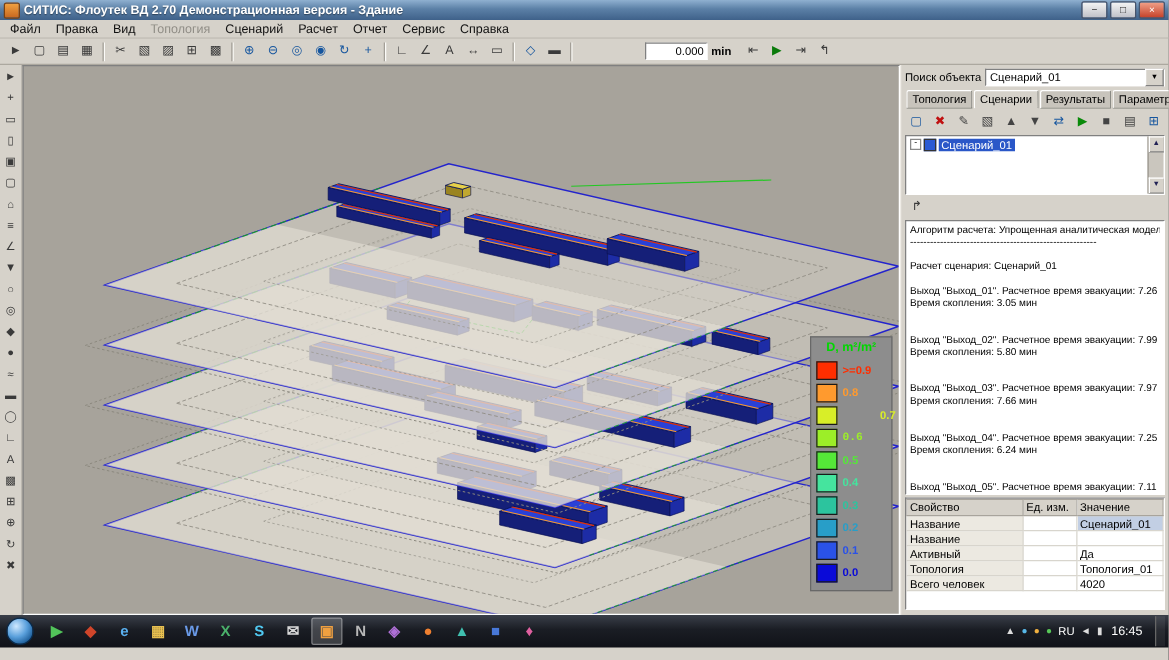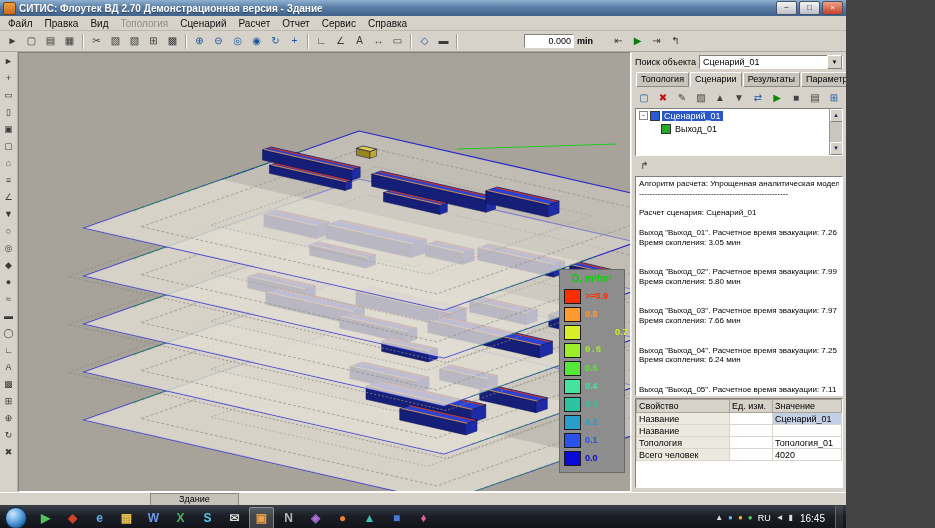--- a/index.html
+++ b/index.html
@@ -1,16 +1,16 @@
 <!DOCTYPE html>
 <html><head>
 <meta charset="utf-8">
 <style>
   html,body{margin:0;padding:0;background:#444;}
-  #app{width:846px;height:528px;position:relative;overflow:hidden;background:#d6d2ca;
+  #app{width:935px;height:528px;position:relative;overflow:hidden;background:#d6d2ca;
        font-family:"Liberation Sans",sans-serif;-webkit-font-smoothing:antialiased;}
   
   .titlebar{height:16px;background:linear-gradient(#8fb0d0,#5b80a6 45%,#3f618a);
     display:flex;align-items:center;padding:0 3px;gap:3px;}
   .appico{width:11px;height:11px;background:linear-gradient(#f0a040,#c86820);
     border:1px solid #7a4010;border-radius:2px;flex:0 0 auto;}
   .title{color:#fff;font-size:10px;font-weight:bold;text-shadow:0 1px 1px rgba(0,0,0,.45);
     flex:1;white-space:nowrap;overflow:hidden;}
   .winbtns{display:flex;gap:2px;}
   .wbtn{width:19px;height:12px;font-size:8px;line-height:11px;text-align:center;
@@ -20,21 +20,21 @@
   .menubar{height:14px;display:flex;align-items:center;border-bottom:1px solid #bcb8b0;
     font-size:10px;padding-left:2px;background:#d6d2ca;}
   .mitem{padding:0 6px;color:#111;}
   .mitem.disabled{color:#908d86;}
   .toolbar{height:20px;display:flex;align-items:center;background:#d6d2ca;
     border-bottom:1px solid #aca89f;padding:0 3px;}
   .tbtn{width:17px;height:16px;display:flex;align-items:center;justify-content:center;
     border:1px solid transparent;border-radius:1px;}
   .tbtn .glyph{font-size:10px;color:#3a3a3a;line-height:1;}
   .tsep{width:0;height:15px;border-left:1px solid #a39f97;border-right:1px solid #fcfbf8;margin:0 3px;}
-  .tfield{display:flex;align-items:center;gap:3px;margin:0 16px;padding-left:47px;}
+  .tfield{display:flex;align-items:center;gap:3px;margin:0 8px;padding-left:47px;}
   .tinput{width:44px;height:12px;background:#fff;border:1px solid;border-color:#808080 #fff #fff #808080;
     font-size:9px;text-align:right;padding:0 2px;font-family:"Liberation Sans",sans-serif;}
   .tunit{font-size:9px;font-weight:bold;}
   
   .main{display:flex;height:440px;}
   .lefttools{width:18px;background:#d6d2ca;border-right:1px solid #b4b0a8;
     display:flex;flex-direction:column;align-items:center;padding-top:1px;box-sizing:border-box;}
   .ltbtn{width:16px;height:15px;display:flex;align-items:center;justify-content:center;
     border:1px solid transparent;}
   .ltbtn .glyph{font-size:9px;color:#3a3a3a;line-height:1;}
@@ -551,24 +551,20 @@
             <span class="glyph" style="color: rgb(21, 85, 158);">⊞</span>
           </div>
         </div>
       <div class="treebox" id="treebox">
 
       <div class="titem selected" style="padding-left: 3px;">
             <span class="texp">-</span>
             <span class="ticon" style="background: rgb(42, 90, 212);"></span>
             <span class="tlabel">Сценарий_01</span>
           </div>
-          <div class="titem" style="padding-left: 25px;">
-            <span class="ticon" style="background: rgb(40, 168, 40);"></span>
-            <span class="tlabel">Выход_01</span>
-          </div>
           <div class="treescroll">
           <div class="sarrow">▲</div>
           <div class="sarrow">▼</div>
         </div>
         </div>
       <div class="minirow" id="minirow">
           <div class="tbtn">
             <span class="glyph">↱</span>
           </div>
         </div>
@@ -611,38 +607,40 @@
                 <td class="prop">Название</td>
                 <td></td>
                 <td class="sel">Сценарий_01</td>
               </tr>
               <tr>
                 <td class="prop">Название</td>
                 <td></td>
                 <td></td>
               </tr>
               <tr>
+                <td class="prop">Активный</td>
+                <td></td>
+                <td>Да</td>
+              </tr>
+              <tr>
                 <td class="prop">Топология</td>
                 <td></td>
                 <td>Топология_01</td>
               </tr>
               <tr>
                 <td class="prop">Всего человек</td>
                 <td></td>
                 <td>4020</td>
               </tr>
             </tbody>
           </table>
       </div>
     </div>
   </div>
 
-  <div class="statusbar">
-    <div class="sheettab">Здание</div>
-  </div>
 
   <div class="taskbar" id="taskbar">
     <div class="orb"></div>
     <div id="taskapps" style="display:flex;gap:2px;">
         <div class="tapp">
           <span style="color: rgb(82, 196, 90);">▶</span>
         </div>
         <div class="tapp">
           <span style="color: rgb(208, 69, 42);">◆</span>
         </div>

